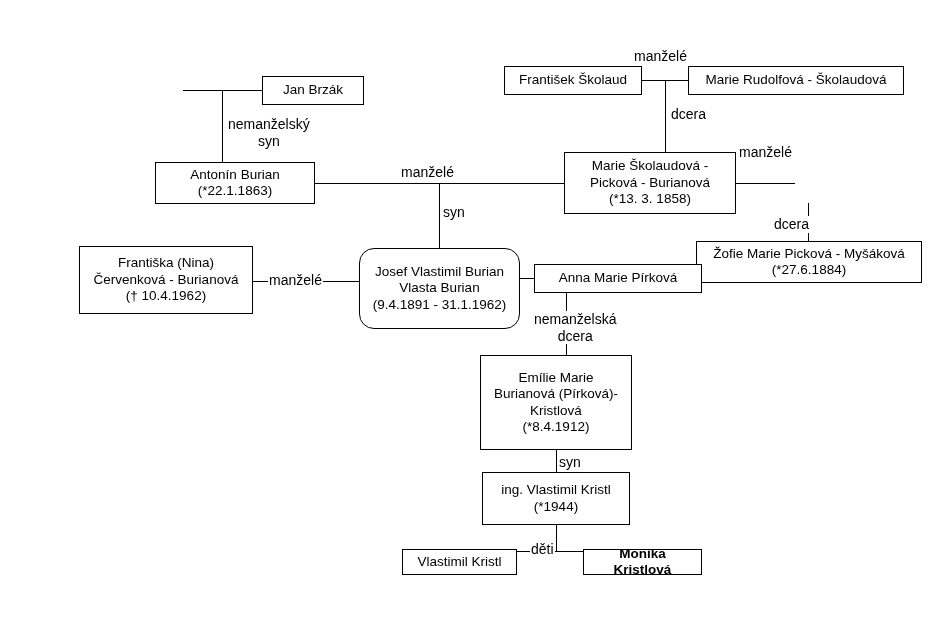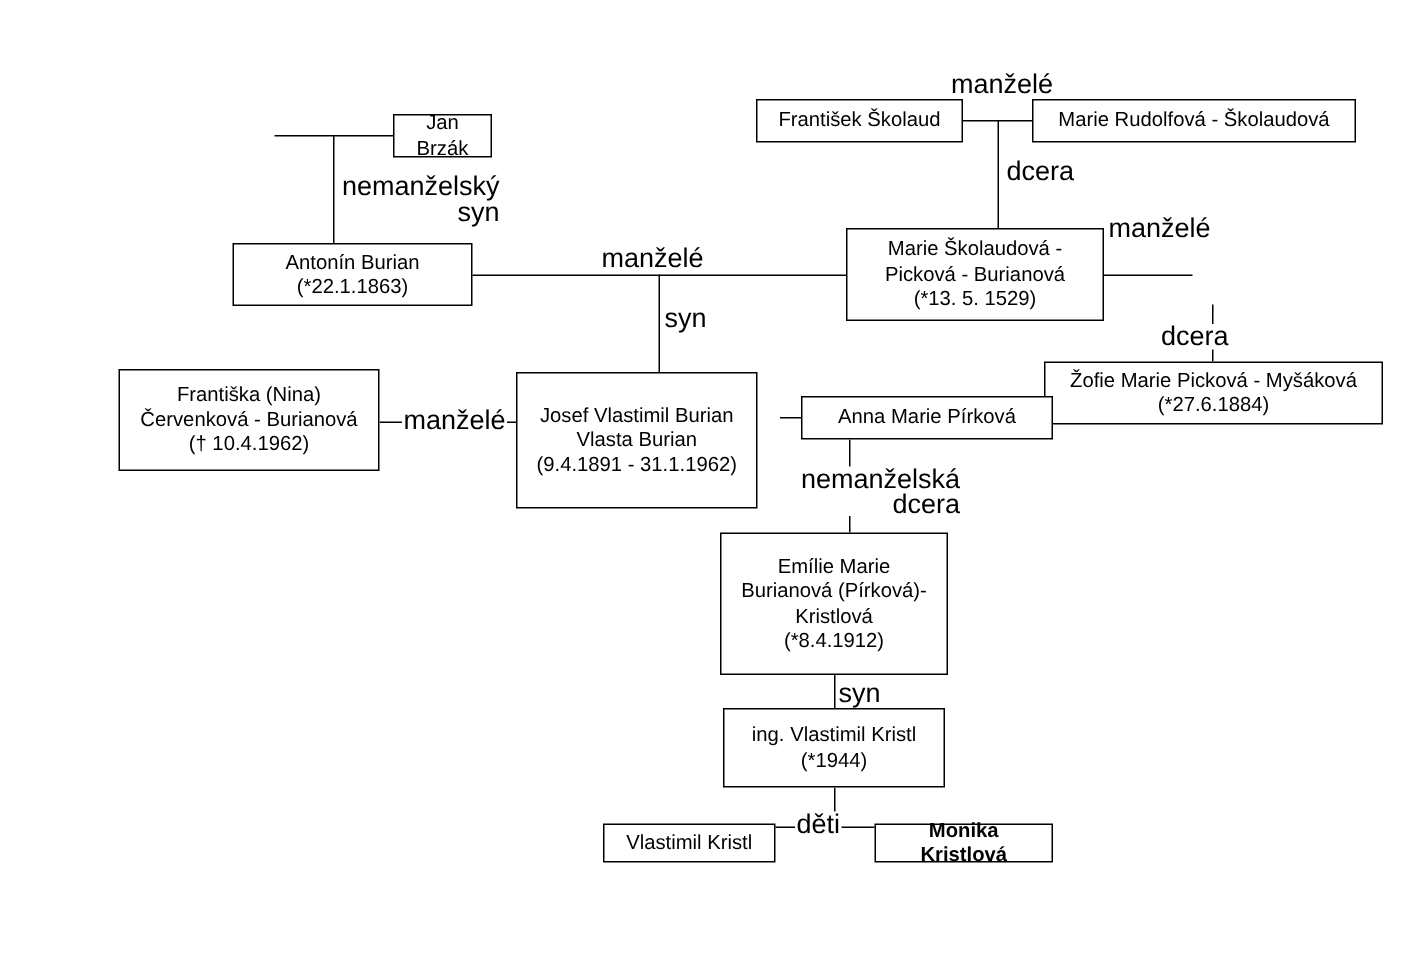--- a/index.html
+++ b/index.html
@@ -29,26 +29,26 @@
     display: flex;
     flex-direction: column;
     align-items: center;
     justify-content: center;
     padding: 2px 5px;
     white-space: pre-line;
     z-index: 2;
   }
   .edge-label {
     position: absolute;
-    font-size: 18px;
+    font-size: 14px;
     line-height: 16.5px;
     color: #000000;
     background: #ffffff;
     white-space: pre-line;
-    text-align: right;
+    text-align: center;
     z-index: 3;
     padding: 0 1px;
   }
   .line {
     position: absolute;
     background: #000000;
     z-index: 1;
   }
   .line.h { height: 1px; }
   .line.v { width: 1px; }
@@ -82,42 +82,42 @@
   <div class="line v" style="left:566px; top:293px; height:62px;"></div>
 
   <div class="line v" style="left:556px; top:450px; height:22px;"></div>
 
   <div class="line v" style="left:556px; top:525px; height:26px;"></div>
   <div class="line h" style="left:459px; top:551px; width:184px;"></div>
   <div class="line v" style="left:459px; top:551px; height:9px;"></div>
   <div class="line v" style="left:642px; top:551px; height:9px;"></div>
 
 
-  <div class="node" style="left:262px; top:76px; width:66px; height:29px;">Jan Brzák</div>
+  <div class="node" style="left:262px; top:76px; width:102px; height:29px;">Jan Brzák</div>
 
   <div class="node" style="left:504px; top:66px; width:138px; height:29px;">František Školaud</div>
 
   <div class="node" style="left:688px; top:66px; width:216px; height:29px;">Marie Rudolfová - Školaudová</div>
 
   <div class="node" style="left:155px; top:162px; width:160px; height:42px;">Antonín Burian
 (*22.1.1863)</div>
 
   <div class="node" style="left:564px; top:152px; width:172px; height:62px;">Marie Školaudová -
 Picková - Burianová
-(*13. 5. 1529)</div>
+(*13. 3. 1858)</div>
 
 
   <div class="node" style="left:696px; top:241px; width:226px; height:42px;">Žofie Marie Picková - Myšáková
 (*27.6.1884)</div>
 
   <div class="node" style="left:79px; top:246px; width:174px; height:68px;">Františka (Nina)
 Červenková - Burianová
 († 10.4.1962)</div>
 
-  <div class="node" style="left:344px; top:248px; width:161px; height:91px;">Josef Vlastimil Burian
+  <div class="node" style="left:359px; top:248px; width:161px; height:81px;border-radius:15px;">Josef Vlastimil Burian
 Vlasta Burian
 (9.4.1891 - 31.1.1962)</div>
 
   <div class="node" style="left:534px; top:264px; width:168px; height:29px;">Anna Marie Pírková</div>
 
   <div class="node" style="left:480px; top:355px; width:152px; height:95px;">Emílie Marie
 Burianová (Pírková)-
 Kristlová
 (*8.4.1912)</div>
 

